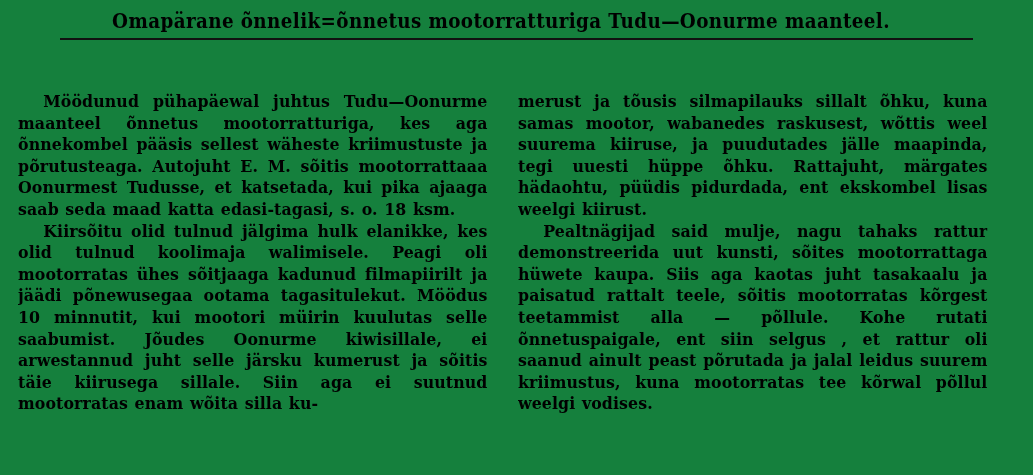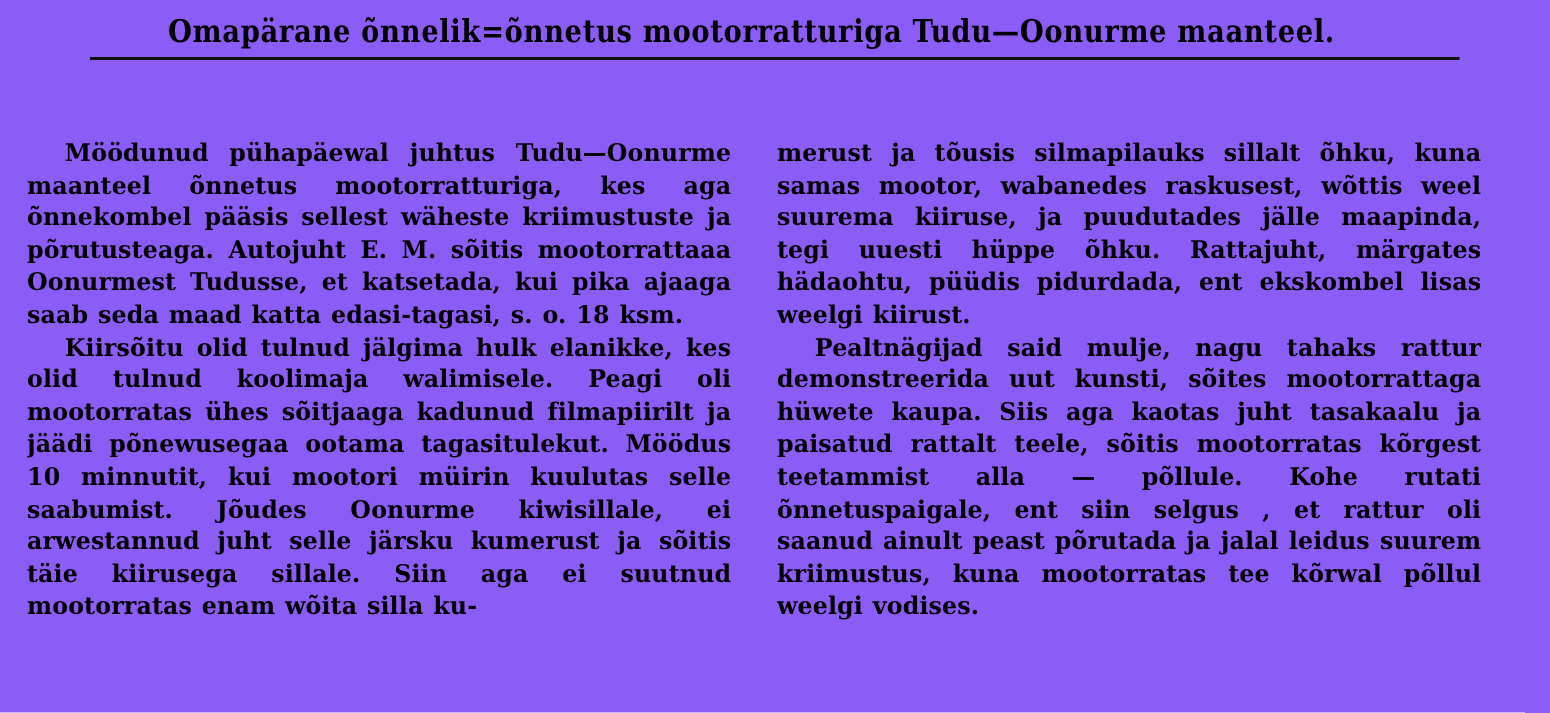--- a/index.html
+++ b/index.html
@@ -4,21 +4,21 @@
 <style>
   html, body {
     margin: 0;
     padding: 0;
     background: #ffffff;
   }
   .page {
     position: relative;
     width: 1033px;
     height: 475px;
-    background: #8b5cf6;
+    background: #15803d;
     overflow: hidden;
     font-family: "DejaVu Serif", serif;
   }
   
   .headline {
     position: absolute;
     left: 0;
     top: 8px;
     width: 1033px;
     text-align: center;

